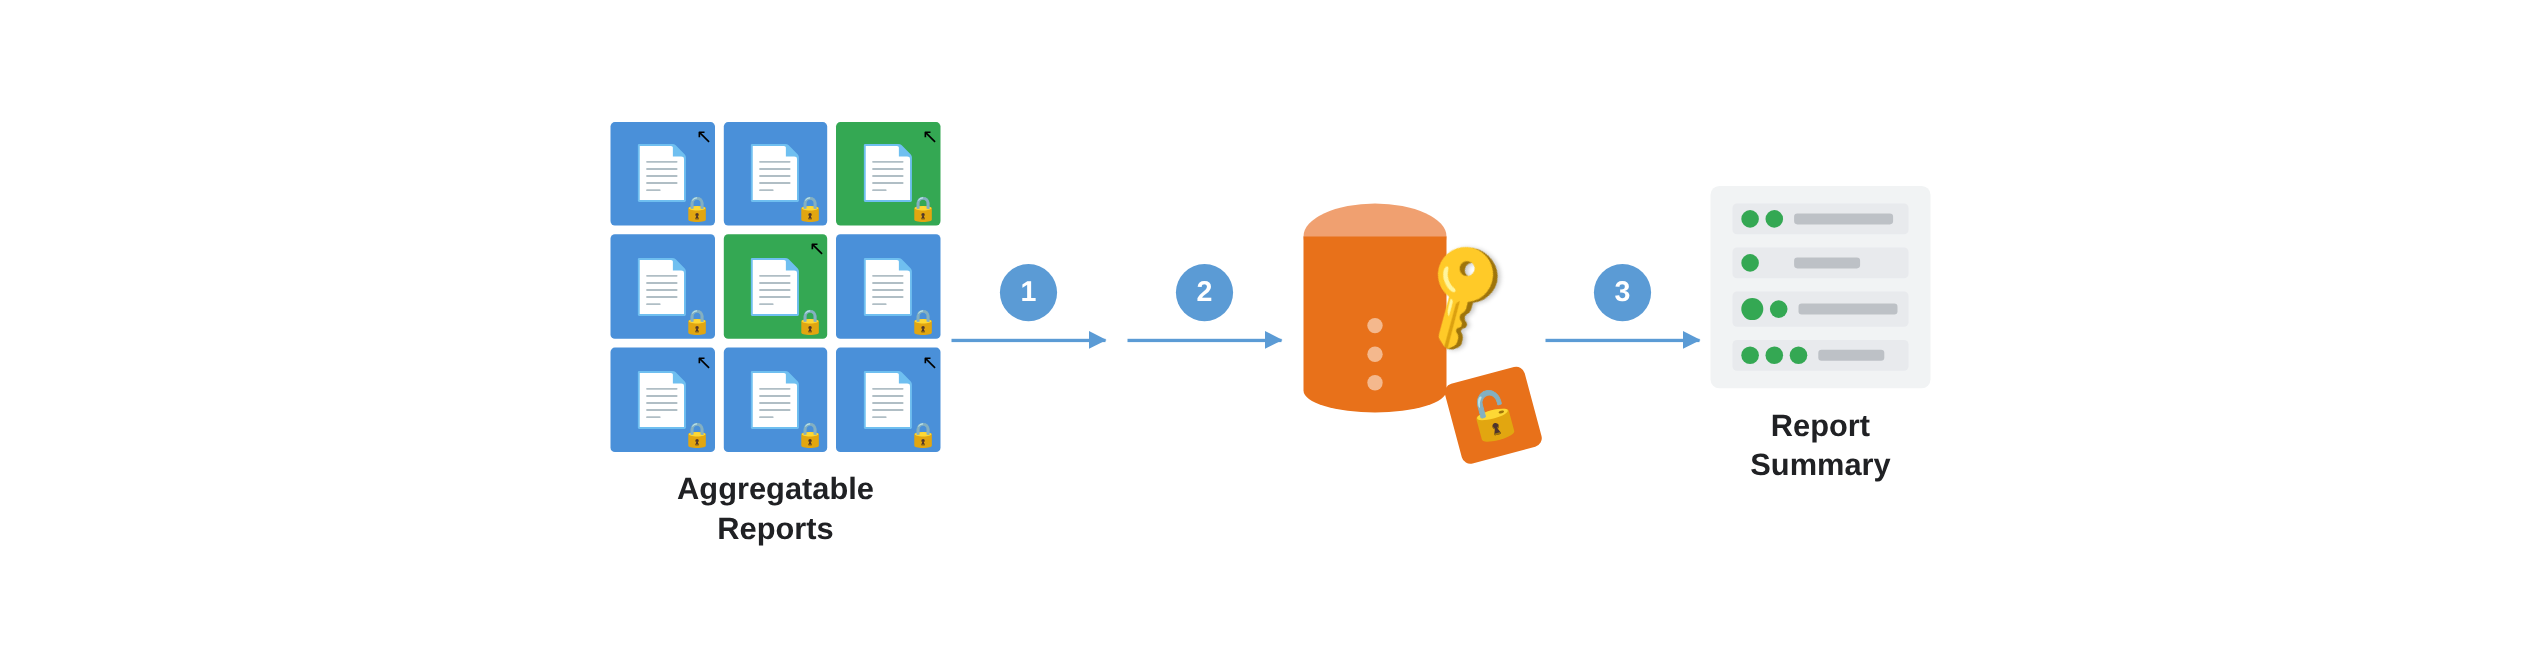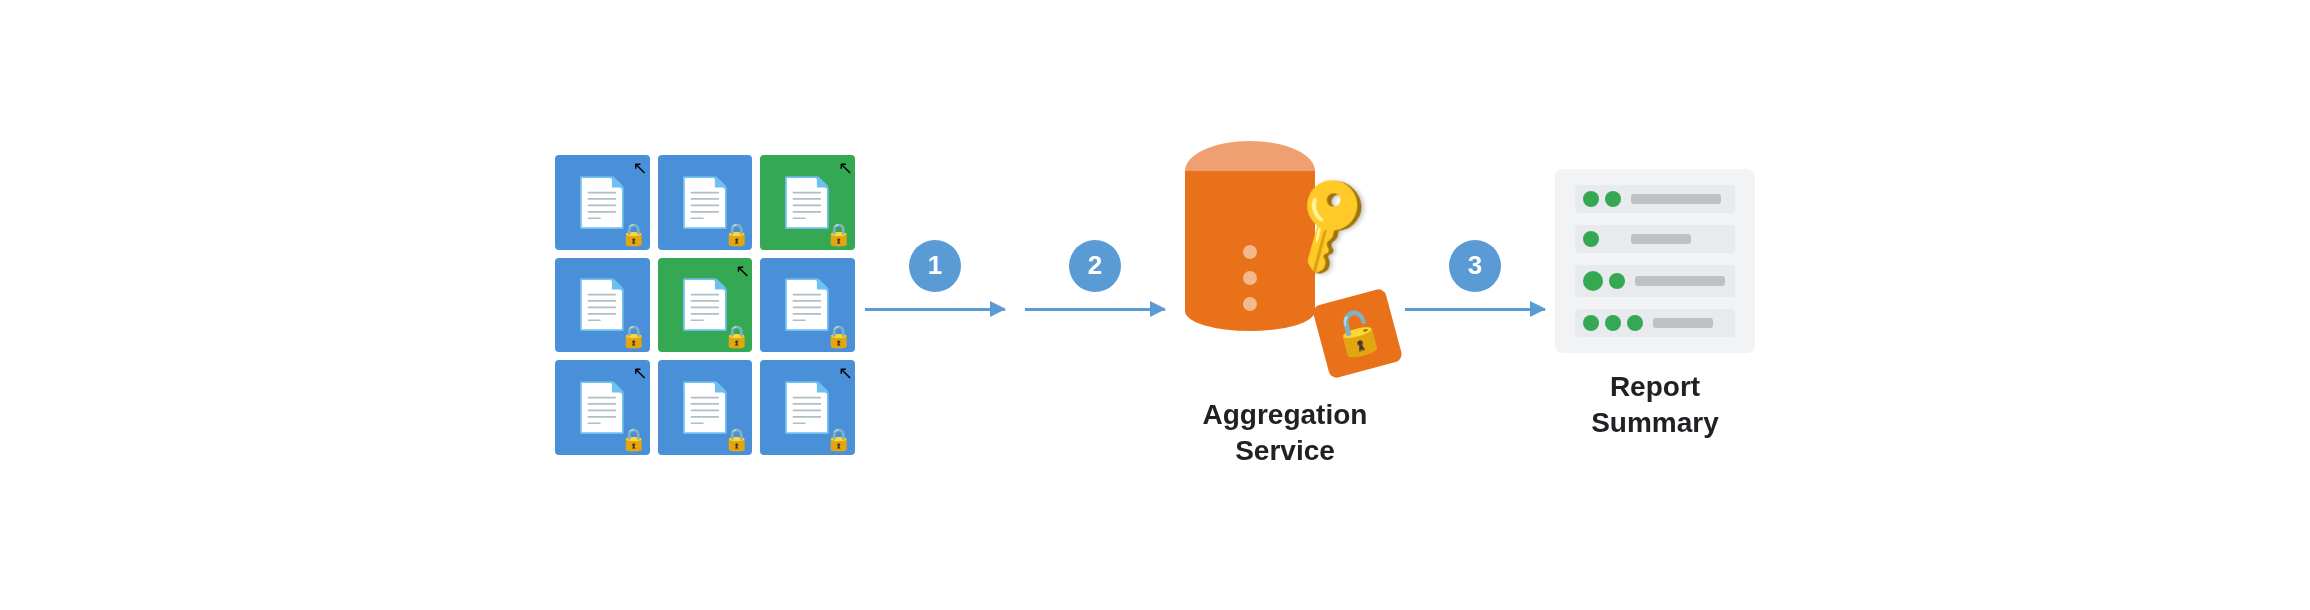--- a/index.html
+++ b/index.html
@@ -281,20 +281,24 @@
       <div class="report-card blue-doc">
         <span class="doc-icon">📄</span>
         <span class="lock-badge">🔒</span>
       </div>
       <div class="report-card blue-doc">
         <span class="doc-icon">📄</span>
         <span class="cursor-badge">↖</span>
         <span class="lock-badge">🔒</span>
       </div>
     </div>
+    <div class="node-label">
+      <span>Aggregatable</span><br>
+      <span>Reports</span>
+    </div>
   </div>
 
   <div class="arrow-container">
     <div class="step-circle">
       <span>1</span>
     </div>
     <div class="arrow-line"></div>
   </div>
 
 
@@ -315,24 +319,20 @@
             <div class="cylinder-dot"></div>
             <div class="cylinder-dot"></div>
           </div>
         </div>
       </div>
       <div class="key-icon">🔑</div>
       <div class="lock-card">
         <span>🔓</span>
       </div>
     </div>
-    <div class="node-label">
-      <span>Aggregation</span><br>
-      <span>Service</span>
-    </div>
   </div>
 
   <div class="arrow-container">
     <div class="step-circle">
       <span>3</span>
     </div>
     <div class="arrow-line"></div>
   </div>
 
   <div class="node">

